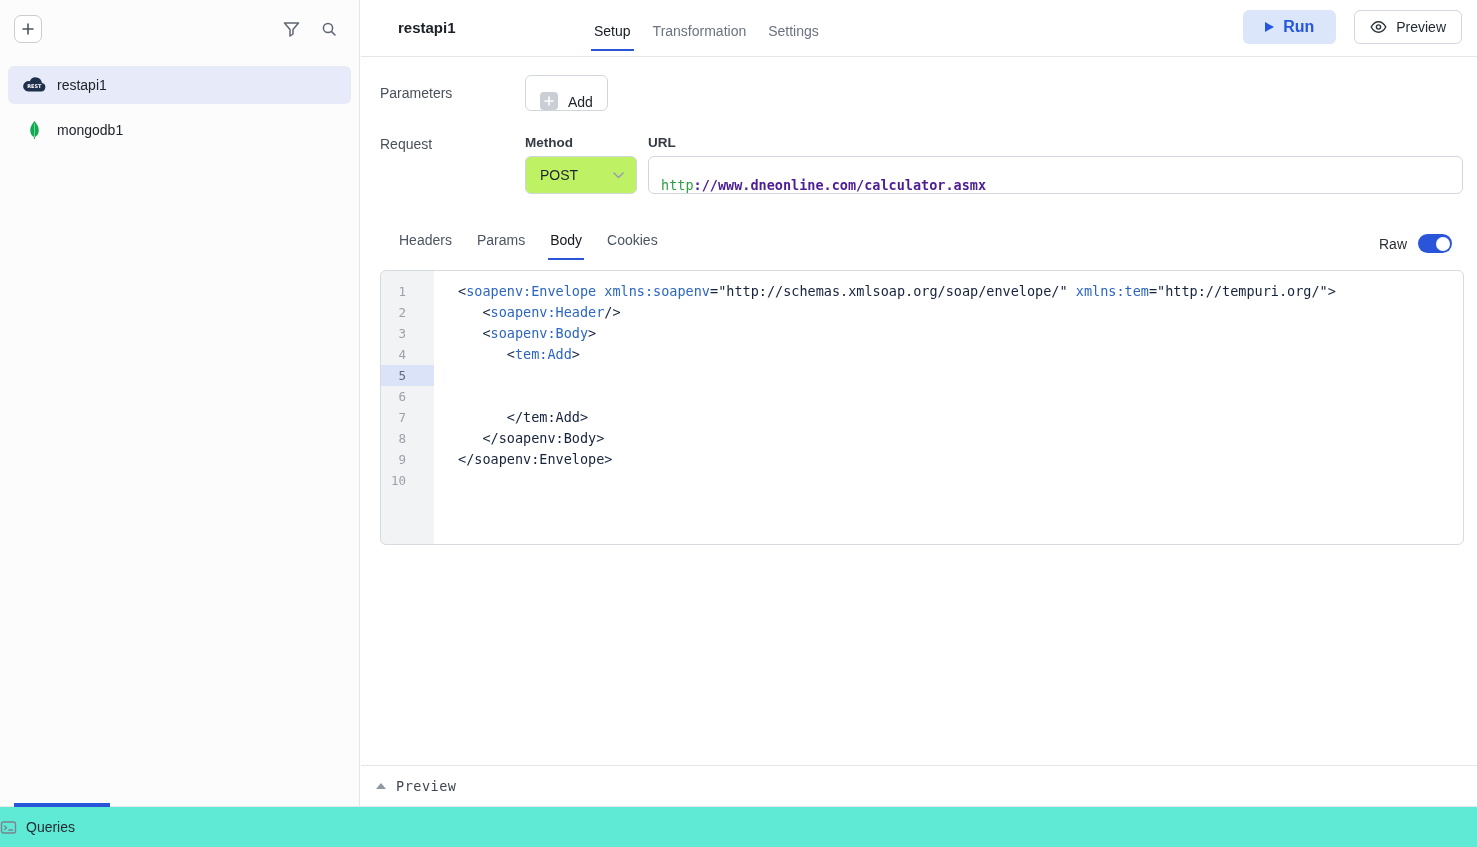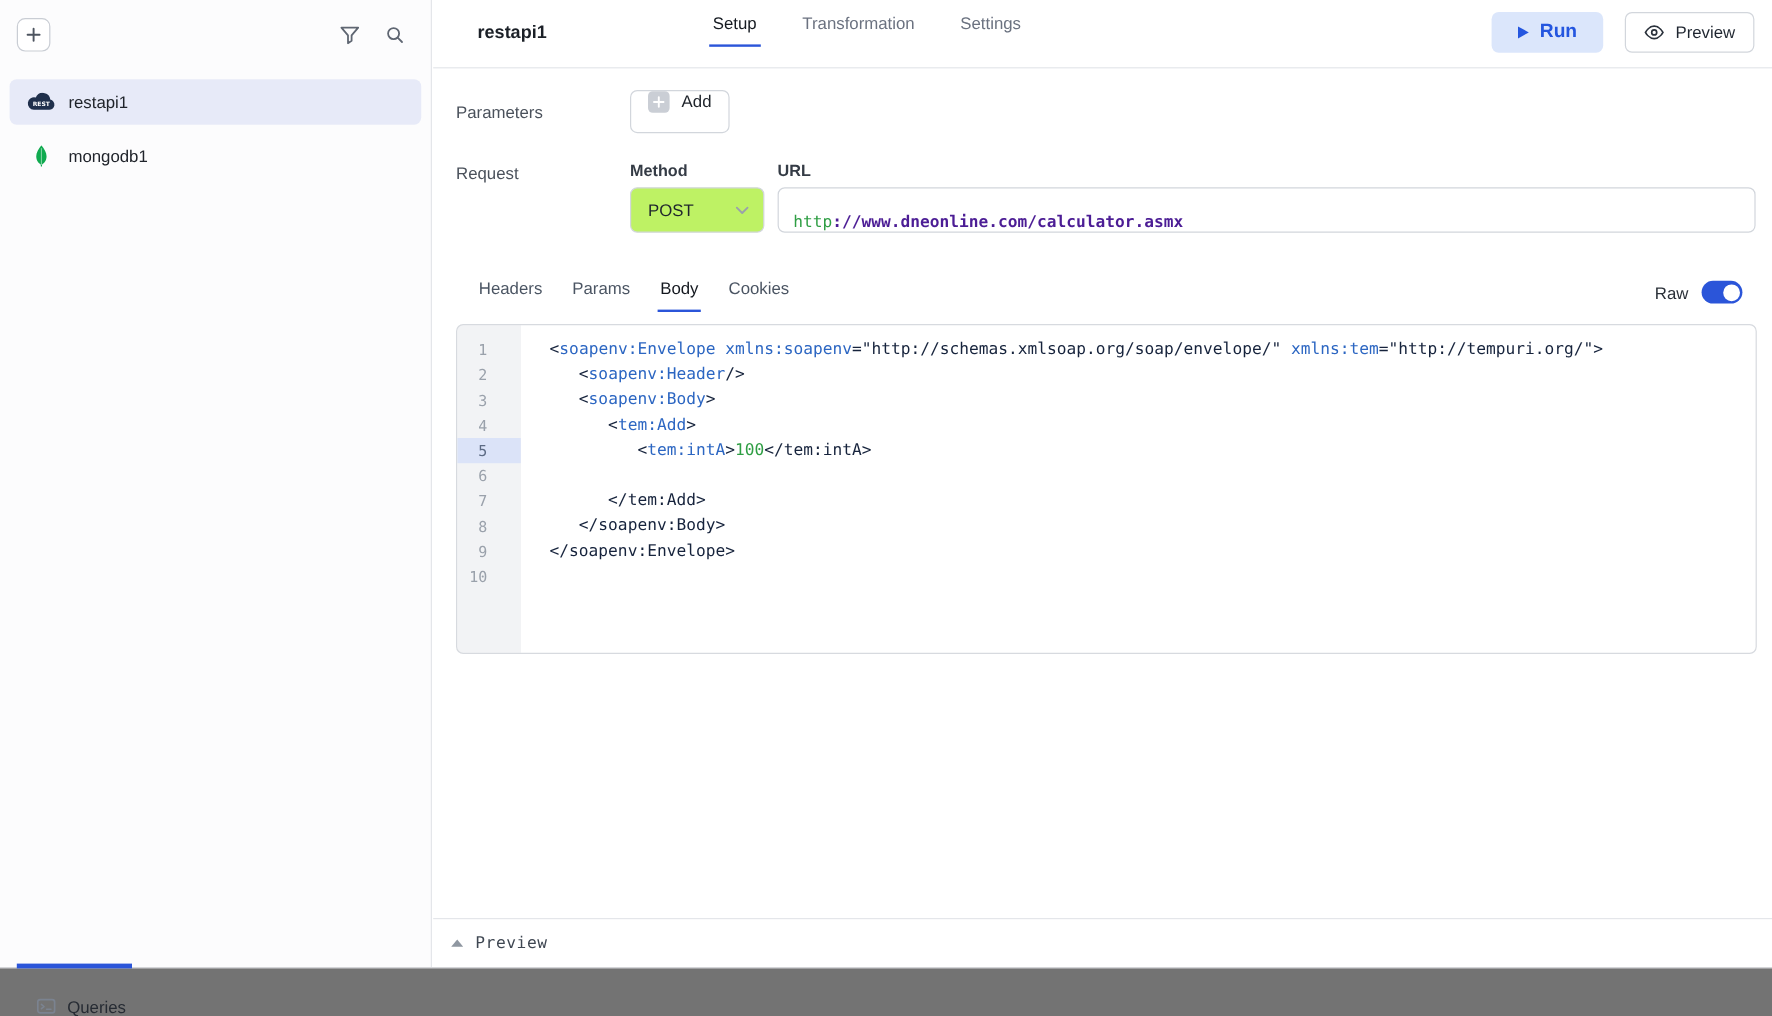--- a/index.html
+++ b/index.html
@@ -12,41 +12,41 @@
   .sb-top { height:58px; display:flex; align-items:center; justify-content:space-between; padding:0 22px 0 14px; }
   .add-btn { width:28px; height:28px; border:1px solid #c9cdd4; border-radius:7px; background:#fff; display:flex; align-items:center; justify-content:center; cursor:pointer; }
   .sb-top-icons { display:flex; gap:21px; align-items:center; }
   .icon-btn { display:flex; cursor:pointer; }
   .sb-list { padding:8px; }
   .sb-item { height:38px; border-radius:6px; display:flex; align-items:center; gap:11px; padding:0 14px; margin-bottom:7px; font-size:14px; color:#20242b; cursor:pointer; }
   .sb-item.selected { background:#e7eaf8; }
   .sb-icon { width:24px; display:flex; justify-content:center; align-items:center; }
 
   
-  .bottom-bar { position:absolute; left:0; bottom:0; width:1477px; height:41px; background:#737373; border-top:1px solid #e5e7ea; display:flex; align-items:flex-end; padding-left:30px; }
+  .bottom-bar { position:absolute; left:0; bottom:0; width:1477px; height:41px; background:#5eead4; border-top:1px solid #e5e7ea; display:flex; align-items:center; }
   .active-ind { position:absolute; left:14px; top:-4px; width:96px; height:4px; background:#2b55d9; }
   .bottom-tab { display:flex; align-items:center; gap:9px; cursor:pointer; }
   .queries-label { font-size:14px; font-weight:500; color:#262b33; }
 
   
   .main { position:absolute; left:361px; top:0; width:1116px; height:806px; background:#fff; }
   .main-header { position:relative; height:57px; border-bottom:1px solid #e4e6ea; }
   .title { position:absolute; left:37px; top:19px; font-size:15px; font-weight:600; color:#1b2027; }
-  .header-tabs { position:absolute; left:230px; top:0; height:39px; display:flex; gap:32px; }
+  .header-tabs { position:absolute; left:230px; top:12px; height:39px; display:flex; gap:16px; }
   .htab { display:flex; align-items:center; font-size:14px; color:#6b7280; border-bottom:2px solid transparent; padding:0 3px; cursor:pointer; }
   .htab.active { color:#161b22; border-bottom-color:#2b55d9; }
   .header-actions { position:absolute; right:15px; top:10px; display:flex; gap:18px; }
   .run-btn { width:93px; height:34px; border:none; border-radius:6px; background:#dbe6fb; color:#2456df; font-size:16px; font-weight:600; font-family:inherit; display:flex; align-items:center; justify-content:center; gap:9px; cursor:pointer; }
   .play-tri { width:0; height:0; border-left:9px solid #2456df; border-top:5.5px solid transparent; border-bottom:5.5px solid transparent; }
   .preview-btn { height:34px; padding:0 15px; border:1px solid #d2d6dc; border-radius:6px; background:#fff; color:#1f2630; font-size:14px; font-weight:500; font-family:inherit; display:flex; align-items:center; gap:9px; cursor:pointer; }
 
   .rlabel { font-size:14px; color:#4a515b; }
   .row-params { position:absolute; left:19px; top:75px; height:36px; display:flex; align-items:center; }
   .row-params .rlabel { width:145px; }
-  .add-query-btn { height:36px; padding:0 14px; border:1px solid #d2d6dc; border-radius:6px; background:#fff; display:flex; align-items:flex-start; gap:10px; font-size:14px; color:#20252c; font-family:inherit; cursor:pointer; }
+  .add-query-btn { height:36px; padding:0 14px; border:1px solid #d2d6dc; border-radius:6px; background:#fff; display:flex; align-items:flex-end; gap:10px; font-size:14px; color:#20252c; font-family:inherit; cursor:pointer; }
   .plus-badge { width:18px; height:18px; border-radius:4px; background:#caced5; display:flex; align-items:center; justify-content:center; }
 
   .request-label { position:absolute; left:19px; top:136px; }
   .field-label { position:absolute; top:135px; font-size:13.5px; font-weight:600; color:#343b45; }
   .method-label { left:164px; }
   .url-label { left:287px; }
   .method-select { position:absolute; left:164px; top:156px; width:112px; height:38px; border:1px solid #d2d6dc; border-radius:6px; background:#bef264; display:flex; align-items:center; justify-content:space-between; padding:0 12px 0 14px; font-size:14px; color:#1f252d; cursor:pointer; }
   .url-input { position:absolute; left:287px; top:156px; width:815px; height:38px; border:1px solid #d2d6dc; border-radius:6px; background:#fff; display:flex; align-items:flex-end; padding:0 12px; font-family:"DejaVu Sans Mono", monospace; font-size:13.5px; white-space:pre; cursor:text; }
   .u-g { color:#2f9e44; } .u-d { color:#4c1d95;font-weight:bold; }
 
@@ -196,21 +196,20 @@
           <div class="code-row">
             <div class="ln">3</div>
             <div class="code"><span class="tk-d">   &lt;</span><span class="tk-b">soapenv:Body</span><span class="tk-d">&gt;</span></div>
           </div>
           <div class="code-row">
             <div class="ln">4</div>
             <div class="code"><span class="tk-d">      &lt;</span><span class="tk-b">tem:Add</span><span class="tk-d">&gt;</span></div>
           </div>
           <div class="code-row active">
             <div class="ln">5</div>
-            <div class="code"><span class="tk-d">         &lt;</span><span class="tk-b">tem:intA</span><span class="tk-d">&gt;</span><span class="tk-g">100</span><span class="tk-d">&lt;/tem:intA&gt;</span></div>
           </div>
           <div class="code-row">
             <div class="ln">6</div>
           </div>
           <div class="code-row">
             <div class="ln">7</div>
             <div class="code"><span class="tk-d">      &lt;/tem:Add&gt;</span></div>
           </div>
           <div class="code-row">
             <div class="ln">8</div>

